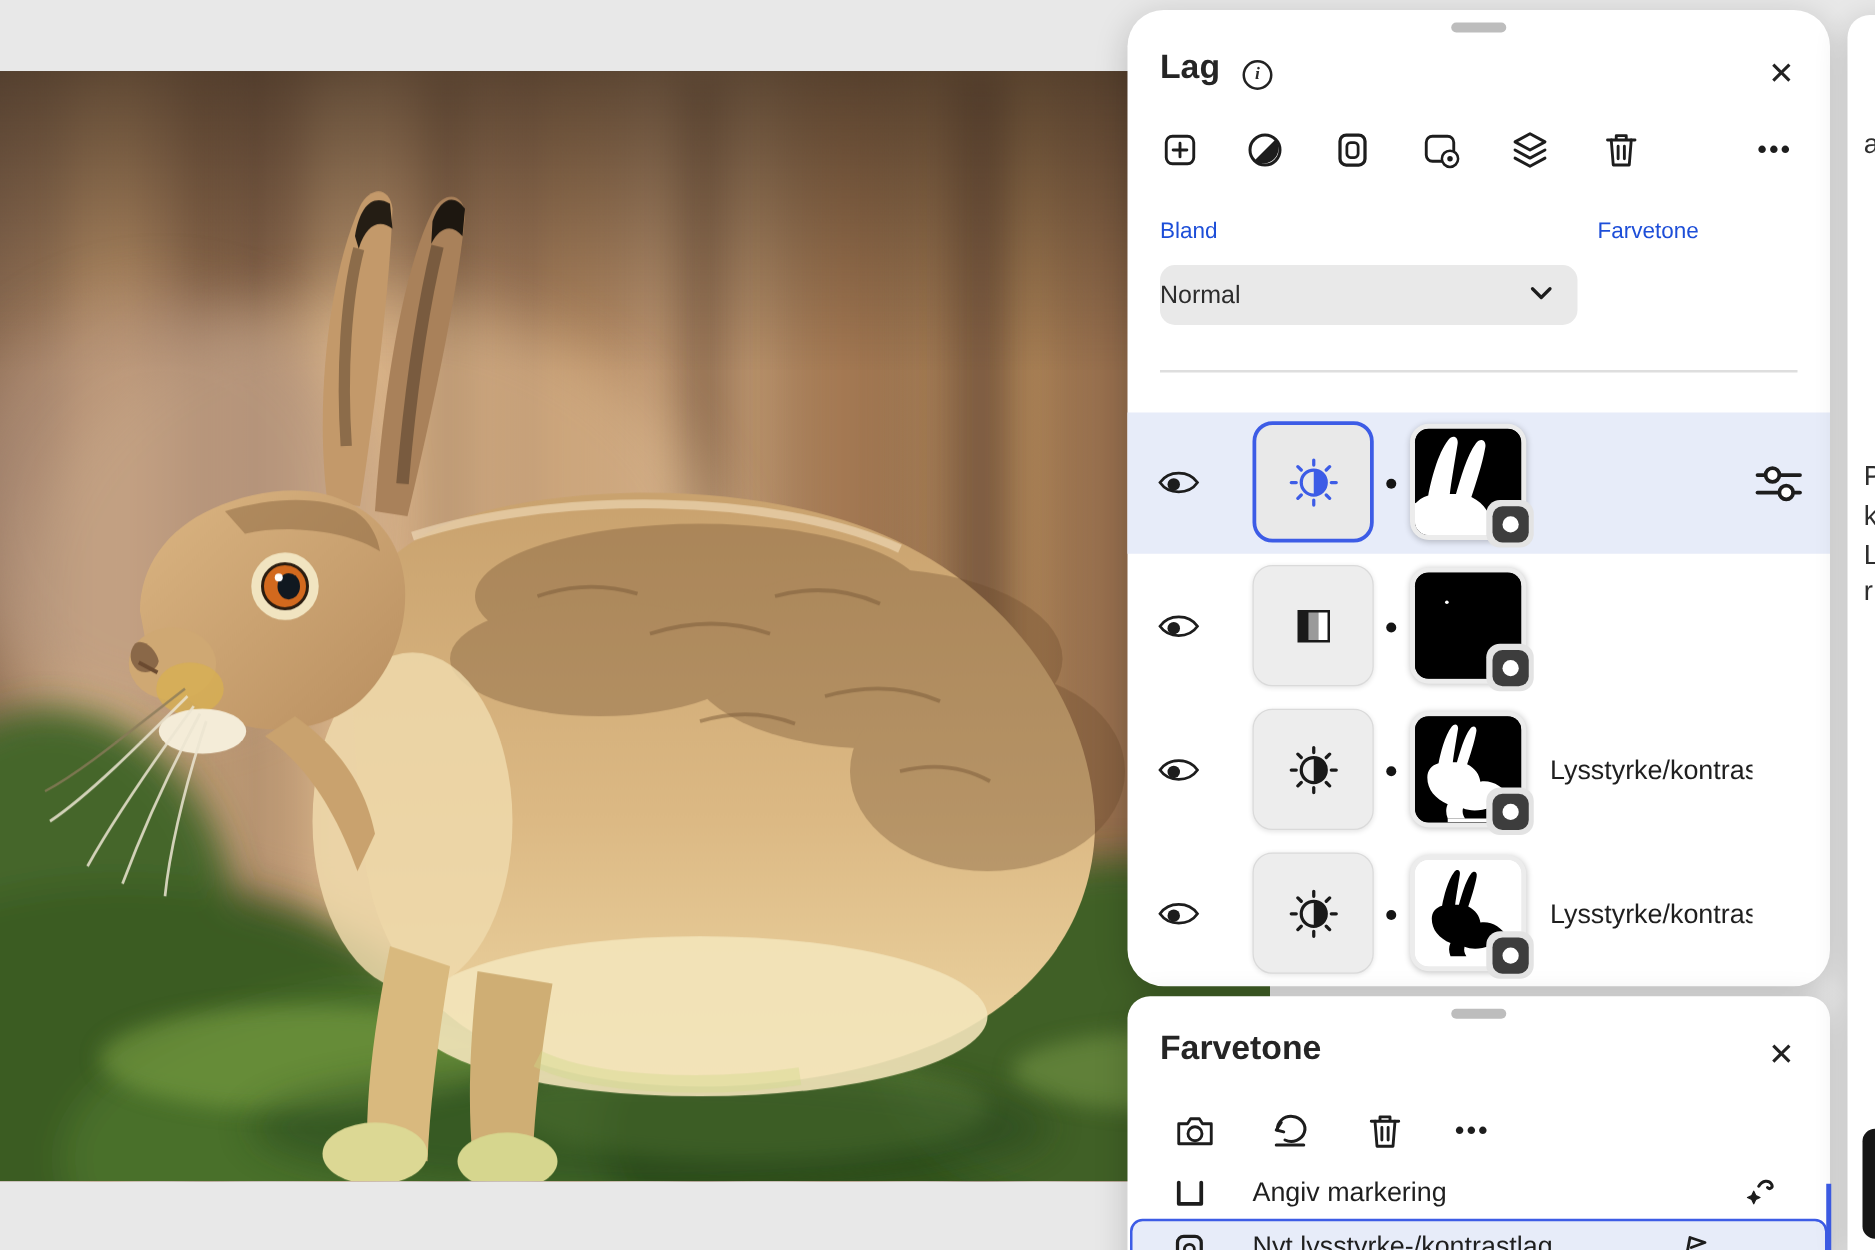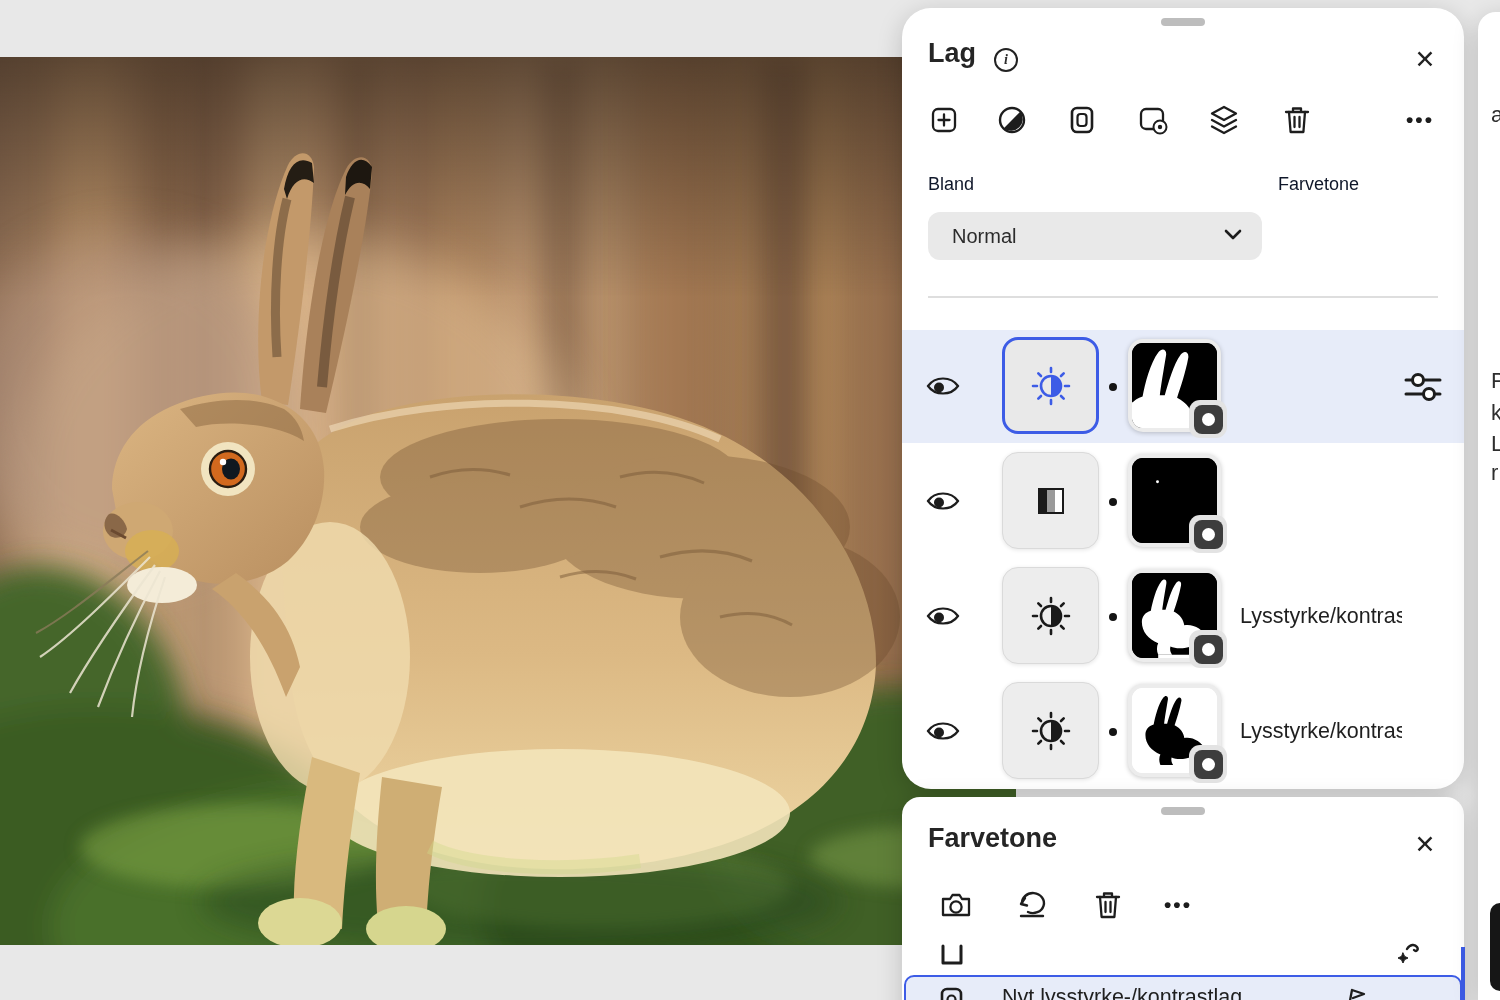--- a/index.html
+++ b/index.html
@@ -28,24 +28,24 @@
   .close-x{position:absolute;right:22px;top:34px;width:34px;height:34px;font-size:25px;
            display:flex;align-items:center;justify-content:center;color:#222;cursor:pointer;font-weight:400}
   .info-chip{position:absolute;left:92px;top:40px;width:24px;height:24px;border:2px solid #222;
              border-radius:50%;display:flex;align-items:center;justify-content:center;
              font-size:14px;font-weight:700;font-family:"Liberation Serif",serif;font-style:italic}
   .tbtn{position:absolute;top:92px;width:40px;height:40px;display:flex;align-items:center;
         justify-content:center;cursor:pointer}
   .dots{font-size:21px;letter-spacing:2px;font-weight:700;color:#1d1d1d;line-height:40px}
 
   
-  .ctl-label{position:absolute;top:166px;font-size:18px;color:#0f172a}
+  .ctl-label{position:absolute;top:166px;font-size:18px;color:#1d4ed8}
   .select{position:absolute;left:26px;top:204px;width:334px;height:48px;background:#e9e9e9;
           border-radius:12px;display:flex;align-items:center;cursor:pointer}
-  .select .val{padding-left:24px;font-size:20px}
+  .select .val{font-size:20px}
   .select .chev{position:absolute;right:20px;top:17px}
   .opacity{position:absolute;left:378px;top:204px;width:157px;height:48px;background:#fff;
            border:2px solid #d3d3d3;border-radius:12px;cursor:pointer}
   .opacity .val{position:absolute;left:19px;top:11px;font-size:20px}
   .opacity .chev-box{position:absolute;right:4px;top:4px;width:46px;height:36px;background:#e8e8e8;
            border-radius:9px;display:flex;align-items:center;justify-content:center}
   .divider{position:absolute;left:26px;top:288px;width:510px;height:0;border-top:2px solid #dedede}
 
   
   .lrow{position:absolute;left:0;width:562px;height:113px;cursor:pointer}
@@ -477,20 +477,21 @@
     <div class="obtn" style="left:256px">
       <span class="dots">•••</span>
     </div>
 
     <div class="oitem" style="top:133px">
       <span class="oicon">
         <svg width="28" height="28" viewBox="0 0 28 28" stroke="#1d1d1d" stroke-width="3" fill="none" stroke-linejoin="round" stroke-linecap="round">
           <path d="M5,6 V23 H23 V6"></path>
         </svg>
         </span>
+      <span class="olabel">Angiv markering</span>
       <span class="ricon">
         <svg width="30" height="30" viewBox="0 0 30 30" fill="none" stroke="#1d1d1d" stroke-linecap="round" stroke-linejoin="round">
           <path d="M12,10 C15,5 20,5 22,8 C24,11 21,13 19,11" stroke-width="2.4"></path>
           <path d="M8,14 l1.6,3.4 L13,19 l-3.4,1.6 L8,24 l-1.6,-3.4 L3,19 l3.4,-1.6 Z" fill="#1d1d1d" stroke-width="1"></path>
         </svg>
         </span>
     </div>
 
     <div class="oitem2">
       <span class="oicon">

